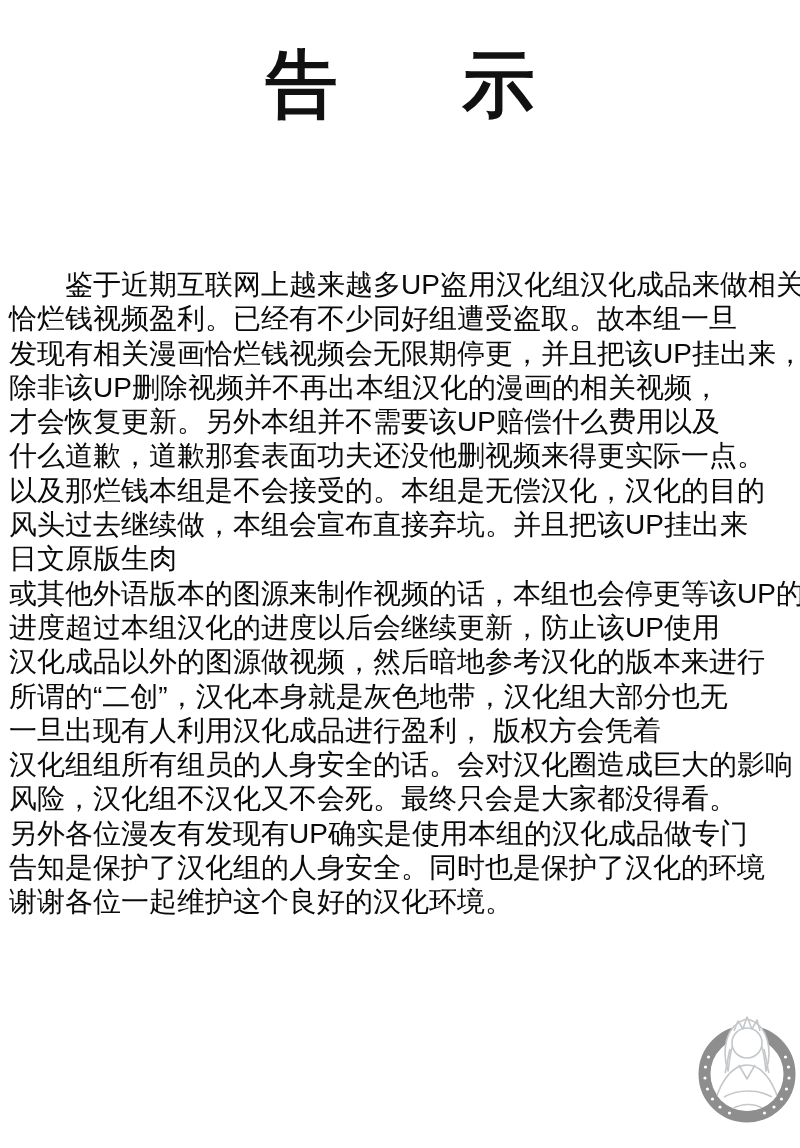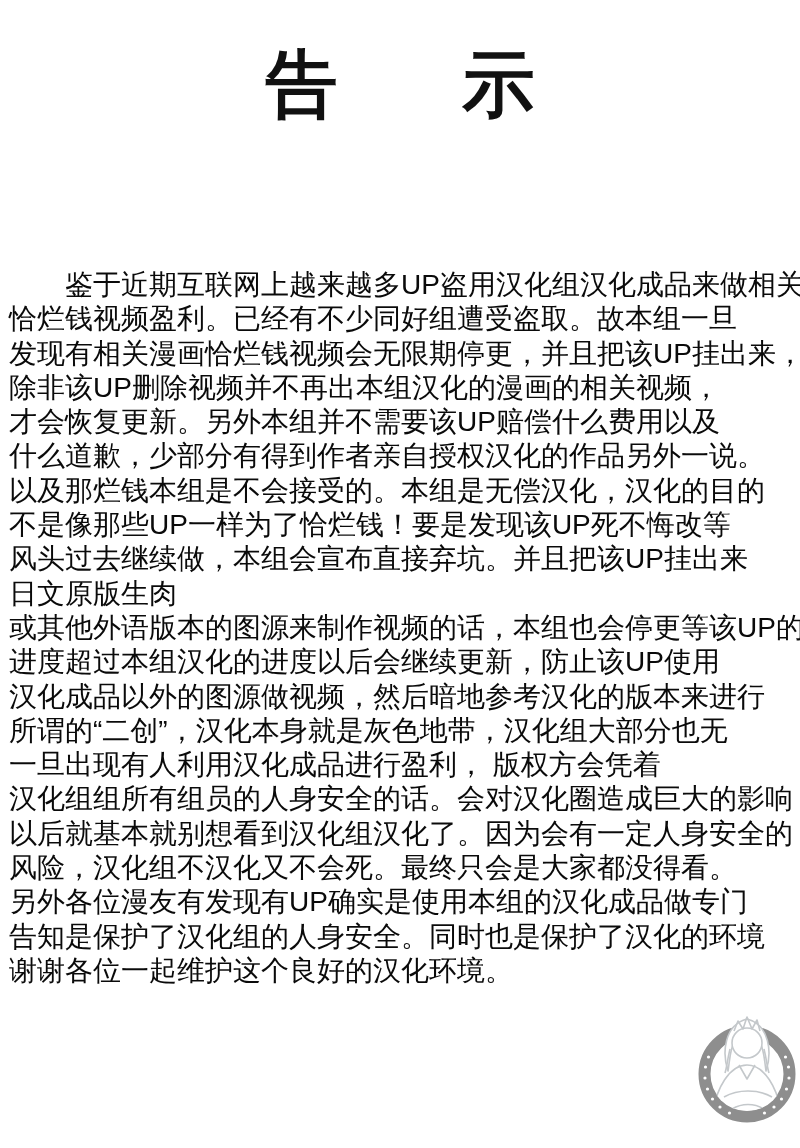--- a/index.html
+++ b/index.html
@@ -73,32 +73,30 @@
     <span>告</span>
     <span>示</span>
   </div>
 
   <div class="body-text" style="color: rgb(10, 10, 10);">
     <div class="line">　　鉴于近期互联网上越来越多UP盗用汉化组汉化成品来做相关</div>
     <div class="line">恰烂钱视频盈利。已经有不少同好组遭受盗取。故本组一旦</div>
     <div class="line">发现有相关漫画恰烂钱视频会无限期停更，并且把该UP挂出来，</div>
     <div class="line">除非该UP删除视频并不再出本组汉化的漫画的相关视频，</div>
     <div class="line">才会恢复更新。另外本组并不需要该UP赔偿什么费用以及</div>
-    <div class="line">什么道歉，少部分有得到作者亲自授权汉化的作品另外一说。</div>
+    <div class="line">什么道歉，道歉那套表面功夫还没他删视频来得更实际一点。</div>
     <div class="line">以及那烂钱本组是不会接受的。本组是无偿汉化，汉化的目的</div>
-    <div class="line">不是像那些UP一样为了恰烂钱！要是发现该UP死不悔改等</div>
     <div class="line">风头过去继续做，本组会宣布直接弃坑。并且把该UP挂出来</div>
     <div class="line">日文原版生肉</div>
     <div class="line">或其他外语版本的图源来制作视频的话，本组也会停更等该UP的</div>
     <div class="line">进度超过本组汉化的进度以后会继续更新，防止该UP使用</div>
     <div class="line">汉化成品以外的图源做视频，然后暗地参考汉化的版本来进行</div>
     <div class="line">所谓的“二创”，汉化本身就是灰色地带，汉化组大部分也无</div>
     <div class="line">一旦出现有人利用汉化成品进行盈利， 版权方会凭着</div>
     <div class="line">汉化组组所有组员的人身安全的话。会对汉化圈造成巨大的影响，</div>
-    <div class="line">以后就基本就别想看到汉化组汉化了。因为会有一定人身安全的</div>
     <div class="line">风险，汉化组不汉化又不会死。最终只会是大家都没得看。</div>
     <div class="line">另外各位漫友有发现有UP确实是使用本组的汉化成品做专门</div>
     <div class="line">告知是保护了汉化组的人身安全。同时也是保护了汉化的环境</div>
     <div class="line">谢谢各位一起维护这个良好的汉化环境。</div>
   </div>
 
   <svg class="seal" viewBox="0 0 106 132" xmlns="http://www.w3.org/2000/svg" aria-hidden="true">
     <defs>
       <clipPath id="sealClip">
           <circle cx="53" cy="69" r="37"></circle>

